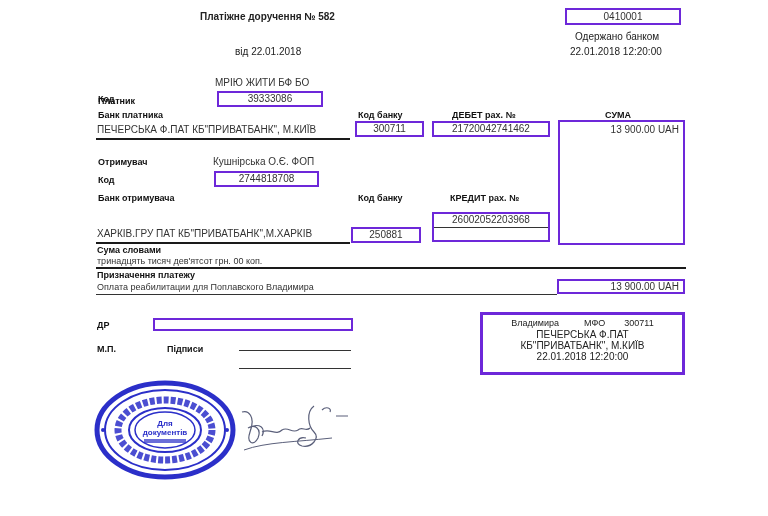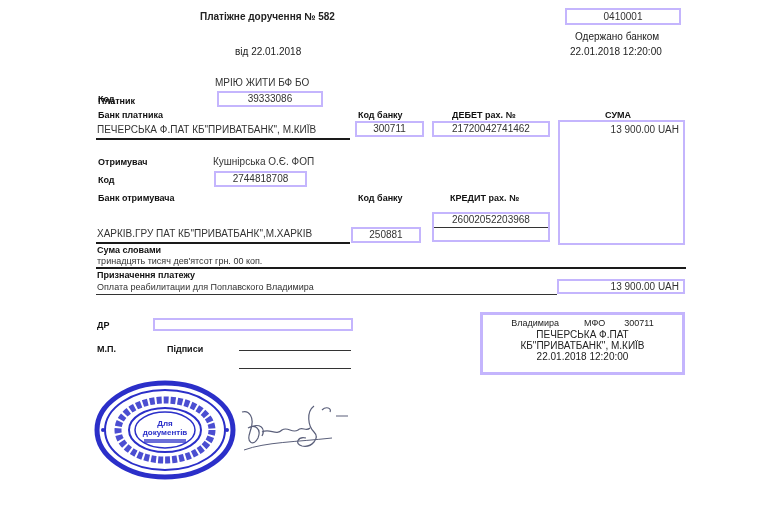--- a/index.html
+++ b/index.html
@@ -2,21 +2,21 @@
 <html><head>
 <meta charset="utf-8">
 <style>
   html, body { margin:0; padding:0; background:#ffffff; }
   body { width:768px; height:516px; position:relative; overflow:hidden;
          font-family:"Liberation Sans", sans-serif; color:#222; }
   .abs { position:absolute; white-space:nowrap; }
   .b { font-weight:bold; }
   .f9 { font-size:9px; }
   .f10 { font-size:10px; }
-  .box { position:absolute; border:2px solid #c4b5fd; box-sizing:border-box;
+  .box { position:absolute; border:2px solid #6d28d9; box-sizing:border-box;
          font-size:10px; text-align:center; color:#333; }
   .hline { position:absolute; background:#1a1a1a; height:2px; }
   .thin { position:absolute; background:#333; height:1px; }
   .right { text-align:right; }
   .lbl { color:#111; }
   .val { color:#333; }
 </style>
 </head>
 <body>
 
@@ -48,21 +48,21 @@
   <span>21720042741462</span>
 </div>
 
 <div class="box" style="left:558px;top:120px;width:127px;height:125px;">
   <div class="right f10" style="padding:2px 4px 0 0;">13 900.00 UAH</div>
 </div>
 
 <div class="abs b f9 lbl" style="left:98px;top:157px;">Отримувач</div>
 <div class="abs f10 val" style="left:213px;top:156px;">Кушнірська О.Є. ФОП</div>
 <div class="abs b f9 lbl" style="left:98px;top:175px;">Код</div>
-<div class="box" style="left:214px;top:171px;width:93px;height:16px;line-height:12px;">
+<div class="box" style="left:214px;top:171px;width:105px;height:16px;line-height:12px;">
   <span>2744818708</span>
 </div>
 <div class="abs b f9 lbl" style="left:98px;top:193px;">Банк отримувача</div>
 <div class="abs b f9 lbl" style="left:358px;top:193px;">Код банку</div>
 <div class="abs b f9 lbl" style="left:450px;top:193px;">КРЕДИТ рах. №</div>
 
 <div class="box" style="left:432px;top:212px;width:118px;height:30px;">
   <div style="height:13px;line-height:12px;border-bottom:1px solid #333;">26002052203968</div>
 </div>
 <div class="abs f10 val" style="left:97px;top:228px;">ХАРКІВ.ГРУ ПАТ КБ"ПРИВАТБАНК",М.ХАРКІВ</div>

